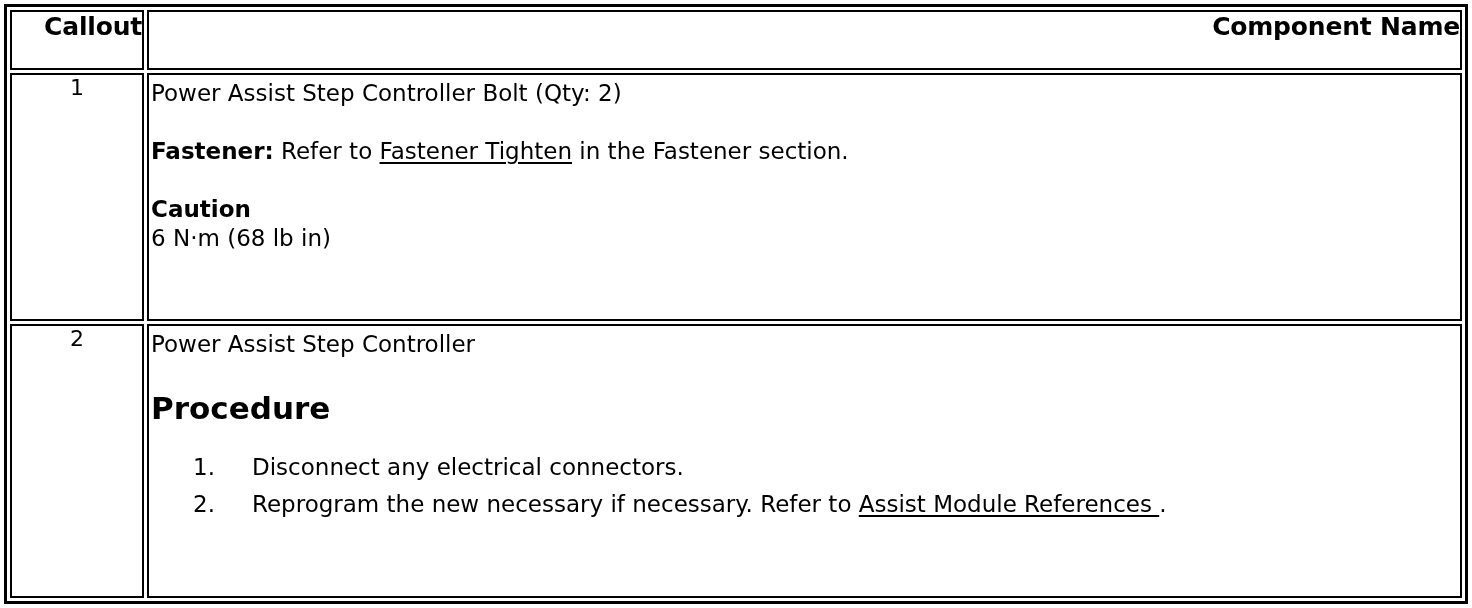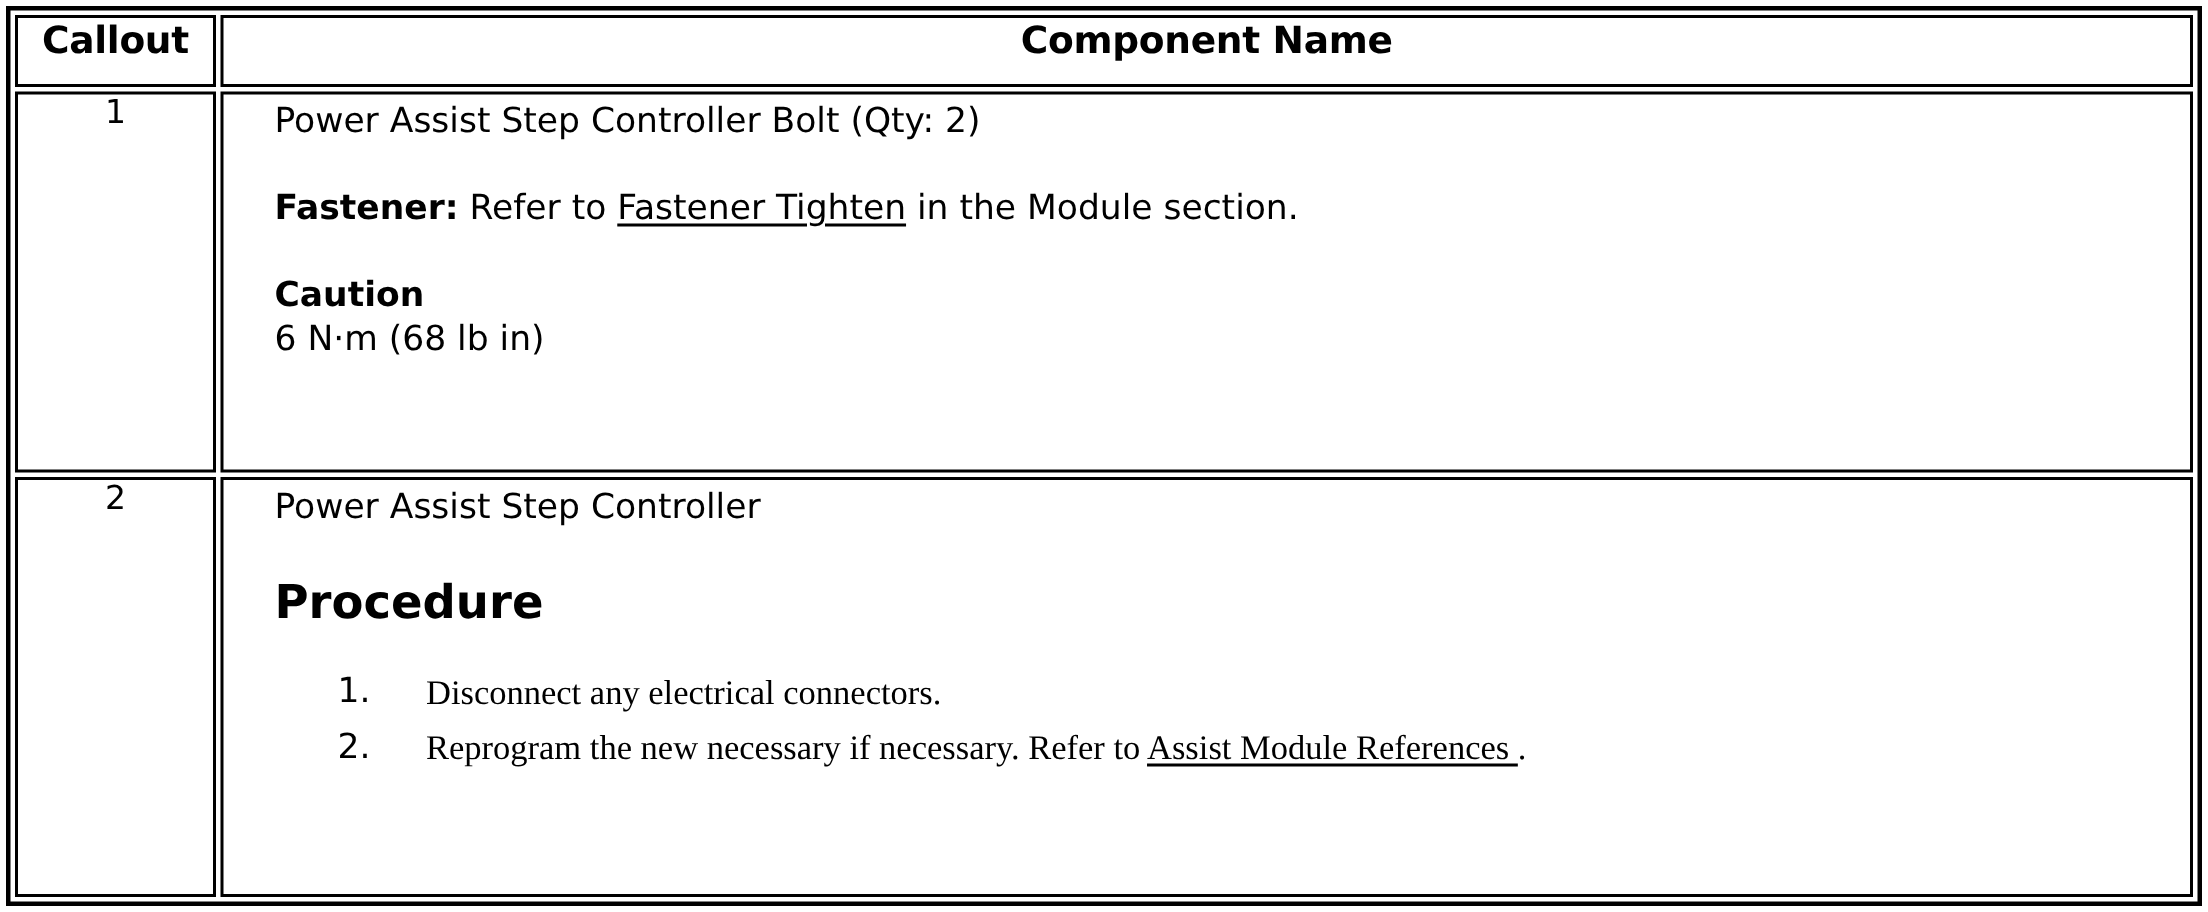--- a/index.html
+++ b/index.html
@@ -47,23 +47,23 @@
     padding: 0;
     vertical-align: top;
     background: #ffffff;
   }
 
   
   .comp-table { border-spacing: 3px; }
 
   
   .hdr-cell {
-    text-align: center;
+    text-align: right;
     vertical-align: middle;
-    height: 48px;
+    height: 60px;
   }
   .hdr-text {
     font-weight: bold;
     font-size: 25px;
     line-height: 30px;
     letter-spacing: -0.2px;
   }
 
   
   .callout-cell {
@@ -76,21 +76,20 @@
     font-weight: normal;
   }
 
   
   .content-cell {
     vertical-align: top;
     padding: 0;
   }
   .content-inner {
     padding: 4px 0 0 2px;
-    margin-left: 32px;
   }
 
   .ln {
     font-size: 23px;
     line-height: 29px;
     font-weight: normal;
     white-space: nowrap;
   }
   .ln.b { font-weight: bold; }
   .spacer-sm { height: 29px; }
@@ -124,21 +123,20 @@
     position: absolute;
     left: 42px;
     top: 0;
     width: 40px;
     text-align: left;
     font-size: 23px;
     line-height: 37px;
   }
   .proc-list li .li-text {
     display: block;
-    font-family: Liberation Serif, serif;
   }
 </style>
 </head>
 <body>
 
 <div class="page">
 
   <table class="comp-table">
     <colgroup>
       <col class="col-callout">
@@ -159,21 +157,21 @@
         <td class="callout-cell">
           <span class="callout-num">1</span>
         </td>
         <td class="content-cell">
           <div class="content-inner">
 
             <div class="ln">Power Assist Step Controller Bolt (Qty: 2)</div>
 
             <div class="spacer-sm"></div>
 
-            <div class="ln"><span class="bold">Fastener:</span><span> Refer to </span><span class="link">Fastener Tighten</span><span> in the Module section.</span></div>
+            <div class="ln"><span class="bold">Fastener:</span><span> Refer to </span><span class="link">Fastener Tighten</span><span> in the Fastener section.</span></div>
 
             <div class="spacer-sm"></div>
 
             <div class="ln b">Caution</div>
             <div class="ln">6 N·m (68 lb in)</div>
 
           </div>
         </td>
       </tr>
 

